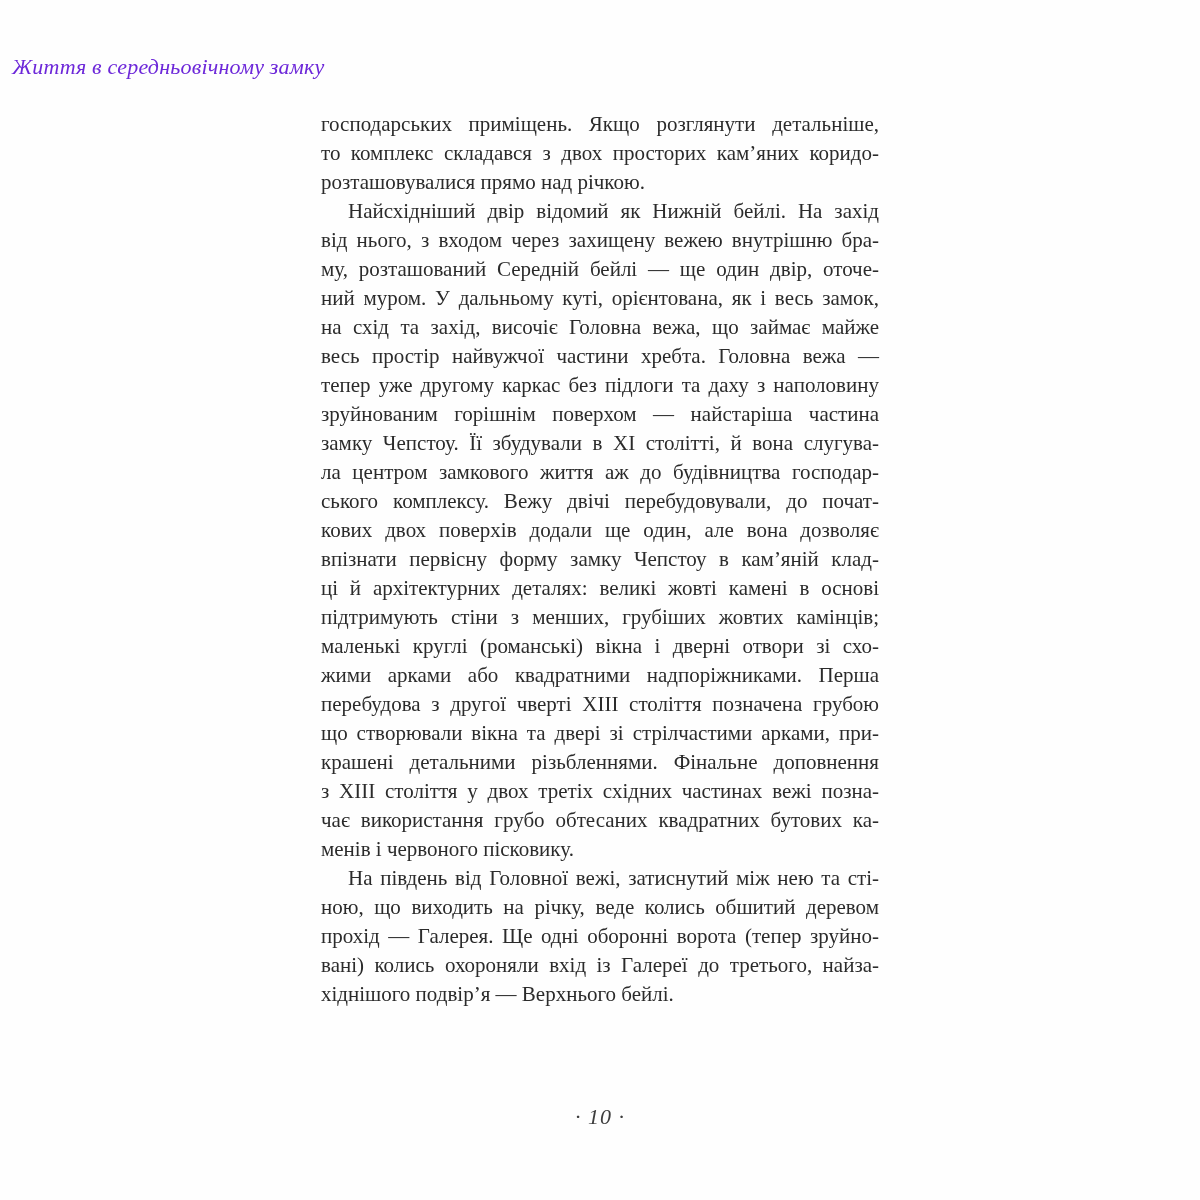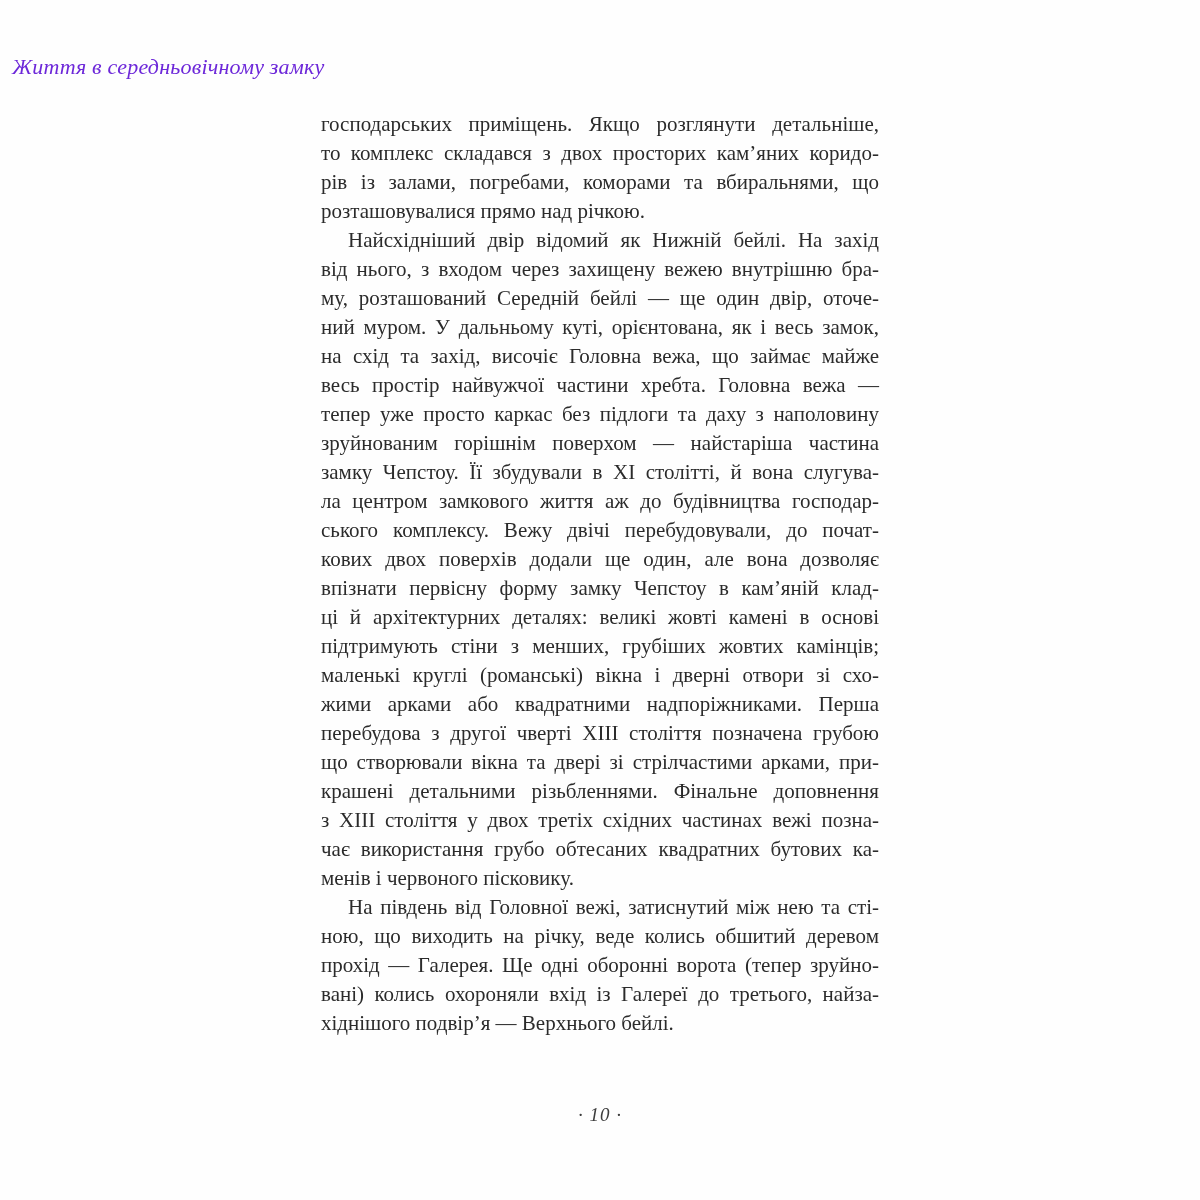--- a/index.html
+++ b/index.html
@@ -52,46 +52,45 @@
   .text-line.indent {
     text-indent: 27px;
   }
   .page-number {
     position: absolute;
     top: 1104px;
     left: 0;
     width: 1200px;
     text-align: center;
     font-style: italic;
-    font-size: 19px;
+    font-size: 22px;
     color: #3d3d3d;
     letter-spacing: 1px;
   }
 </style>
 </head>
 <body>
 
 <div class="page">
   <div class="running-header">Життя в середньовічному замку</div>
 
   <div class="body-text">
       <div class="paragraph">
         <div class="text-line">господарських приміщень. Якщо розглянути детальніше,</div>
         <div class="text-line">то комплекс складався з двох просторих кам’яних коридо-</div>
-        <div class="text-line">рів із залами, погребами, коморами та вбиральнями, що</div>
         <div class="text-line last">розташовувалися прямо над річкою.</div>
       </div>
       <div class="paragraph">
         <div class="text-line indent">Найсхідніший двір відомий як Нижній бейлі. На захід</div>
         <div class="text-line">від нього, з входом через захищену вежею внутрішню бра-</div>
         <div class="text-line">му, розташований Середній бейлі — ще один двір, оточе-</div>
         <div class="text-line">ний муром. У дальньому куті, орієнтована, як і весь замок,</div>
         <div class="text-line">на схід та захід, височіє Головна вежа, що займає майже</div>
         <div class="text-line">весь простір найвужчої частини хребта. Головна вежа —</div>
-        <div class="text-line">тепер уже просто каркас без підлоги та даху з наполовину</div>
+        <div class="text-line">тепер уже другому каркас без підлоги та даху з наполовину</div>
         <div class="text-line">зруйнованим горішнім поверхом — найстаріша частина</div>
         <div class="text-line">замку Чепстоу. Її збудували в XI столітті, й вона слугува-</div>
         <div class="text-line">ла центром замкового життя аж до будівництва господар-</div>
         <div class="text-line">ського комплексу. Вежу двічі перебудовували, до почат-</div>
         <div class="text-line">кових двох поверхів додали ще один, але вона дозволяє</div>
         <div class="text-line">впізнати первісну форму замку Чепстоу в кам’яній клад-</div>
         <div class="text-line">ці й архітектурних деталях: великі жовті камені в основі</div>
         <div class="text-line">підтримують стіни з менших, грубіших жовтих камінців;</div>
         <div class="text-line">маленькі круглі (романські) вікна і дверні отвори зі схо-</div>
         <div class="text-line">жими арками або квадратними надпоріжниками. Перша</div>

